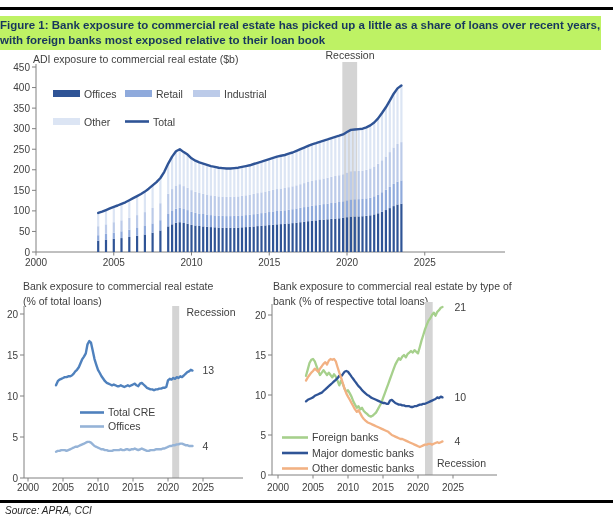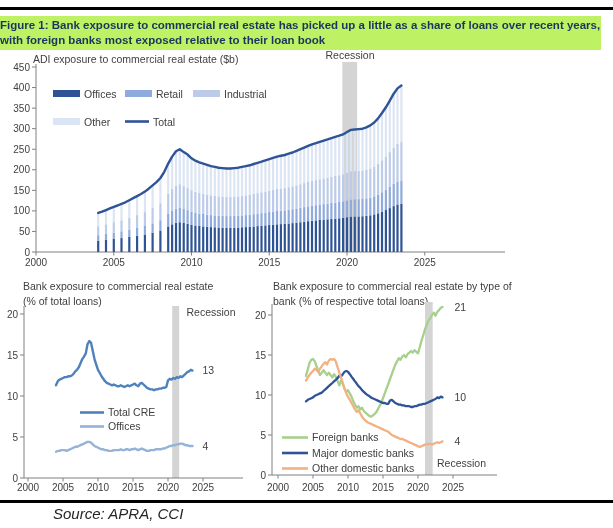--- a/index.html
+++ b/index.html
@@ -2,21 +2,21 @@
 <html><head>
 <meta charset="utf-8">
 <style>
   html,body{margin:0;padding:0;background:#fff;}
   .page{position:relative;width:613px;height:528px;background:#fff;font-family:"Liberation Sans",sans-serif;overflow:hidden;}
   .rule{position:absolute;left:0;width:613px;background:#000;}
   .rule-top{top:7px;height:3px;}
   .rule-bottom{top:500px;height:3px;}
   .fig-title{position:absolute;left:0;top:16px;width:601px;padding:2px 0;background:#bef264;color:#17365d;
              font-size:11.5px;font-weight:bold;line-height:15px;}
-  .source{position:absolute;left:5px;top:505px;font-style:italic;font-size:15px;color:#262626;margin-left:48px;}
+  .source{position:absolute;left:5px;top:505px;font-style:italic;font-size:10px;color:#262626;}
   svg{position:absolute;left:0;top:0;}
   svg text{font-family:"Liberation Sans",sans-serif;}
   .t{font-size:10px;fill:#404040;}
   .ct{font-size:10.5px;fill:#3f3f3f;}
   .lg{font-size:10.5px;fill:#404040;}
   .end{font-size:10.5px;fill:#404040;}
 </style>
 </head>
 <body>
 

